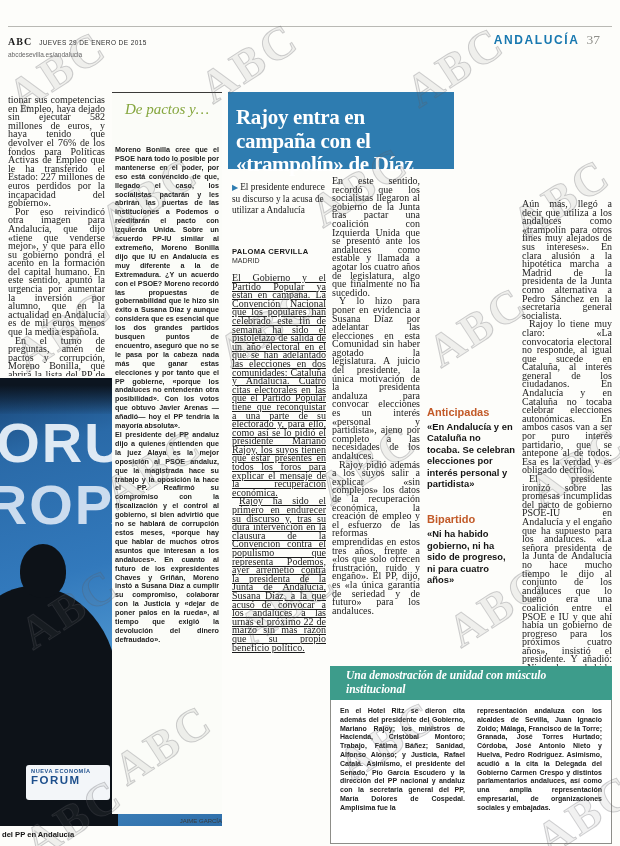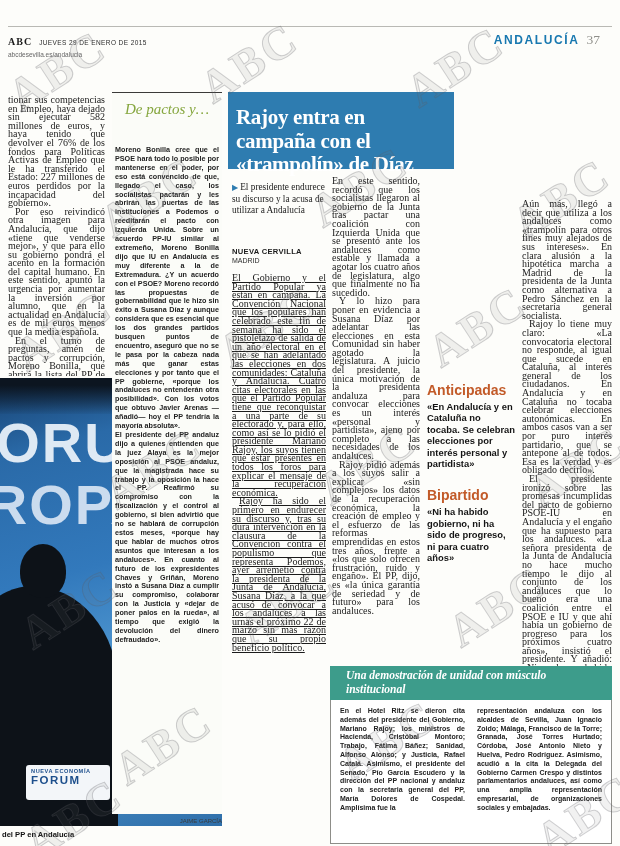--- a/index.html
+++ b/index.html
@@ -39,22 +39,22 @@
   .standfirst { position:absolute; left:232px; top:182px; width:95px; font-weight:normal;
                 font-size:9.3px; line-height:11.5px; }
   .standfirst .arrow { color:var(--headline_bg,#2e7cb0); font-size:8px; margin-right:2px; }
   .byline { position:absolute; left:232px; top:247px; font-family:"Liberation Sans", sans-serif; }
   .byline .name { font-size:7.6px; font-weight:bold; letter-spacing:0.3px; }
   .byline .place { font-size:7px; margin-top:1px; color:#2a2a2a; }
   .art-col1 { position:absolute; left:232px; top:274px; width:94px; height:386px;text-decoration:underline; }
   .art-col2 { position:absolute; left:332px; top:177px; width:88px;  height:483px; }
   .art-col3 { position:absolute; left:522px; top:200px; width:90px;  height:476px; }
   .quotes { position:absolute; left:427px; top:382px; width:89px; }
-  .q-label { font-family:"Liberation Sans", sans-serif; font-weight:bold; font-size:14px;
-             color:var(--quote_label_orange,#c25a28); margin-bottom:3px; }
+  .q-label { font-family:"Liberation Sans", sans-serif; font-weight:bold; font-size:11px;
+             color:var(--quote_label_orange,#c25a28); margin-bottom:3px;margin-top:24px; }
   .q-text { font-family:"Liberation Sans", sans-serif; font-weight:bold; font-size:9.4px; line-height:11.4px;
             color:#141414; margin-bottom:18px; }
   
   .infobox { position:absolute; left:330px; top:666px; width:282px; z-index:2; }
   .infobox-head { background:var(--infobox_green,#3d9c8b); color:#fff; font-style:italic; font-weight:bold;
                   font-size:11.5px; line-height:13.5px; padding:3px 16px 4px; }
   .infobox-body { border:1px solid #8d8d88; border-top:none; background:#fff;
                   padding:7px 9px; display:flex; gap:12px; height:144px; overflow:hidden; }
   .infobox-col { flex:1; font-family:"Liberation Sans", sans-serif; font-weight:bold;
                  font-size:7px; line-height:8.8px; text-align:justify; color:#222; }
@@ -129,21 +129,21 @@
 
   <div class="headline-box">
     <h1>Rajoy entra en campaña con el «trampolín» de Díaz</h1>
   </div>
 
   <div class="standfirst">
     <span class="arrow">▶</span><span>El presidente endurece su discurso y la acusa de utilizar a Andalucía</span>
   </div>
 
   <div class="byline">
-    <div class="name">NUEVA CERVILLA</div>
+    <div class="name">PALOMA CERVILLA</div>
     <div class="place">MADRID</div>
   </div>
 
   <div class="art-col1 bodytext">
     <p>El Gobierno y el Partido Popular ya están en campaña. La Convención Nacional que los populares han celebrado este fin de semana ha sido el pistoletazo de salida de un año electoral en el que se han adelantado las elecciones en dos comunidades: Cataluña y Andalucía. Cuatro citas electorales en las que el Partido Popular tiene que reconquistar a una parte de su electorado y, para ello, como así se lo pidió el presidente Mariano Rajoy, los suyos tienen que estar presentes en todos los foros para explicar el mensaje de la recuperación económica.</p>
     <p>Rajoy ha sido el primero en endurecer su discurso y, tras su dura intervención en la clausura de la Convención contra el populismo que representa Podemos, ayer arremetió contra la presidenta de la Junta de Andalucía, Susana Díaz, a la que acusó de convocar a los andaluces a las urnas el próximo 22 de marzo sin más razón que su propio beneficio político.</p>
   </div>
 
   <div class="art-col2 bodytext">
     <p>En este sentido, recordó que los socialistas llegaron al gobierno de la Junta tras pactar una coalición con Izquierda Unida que se presentó ante los andaluces como estable y llamada a agotar los cuatro años de legislatura, algo que finalmente no ha sucedido.</p>

